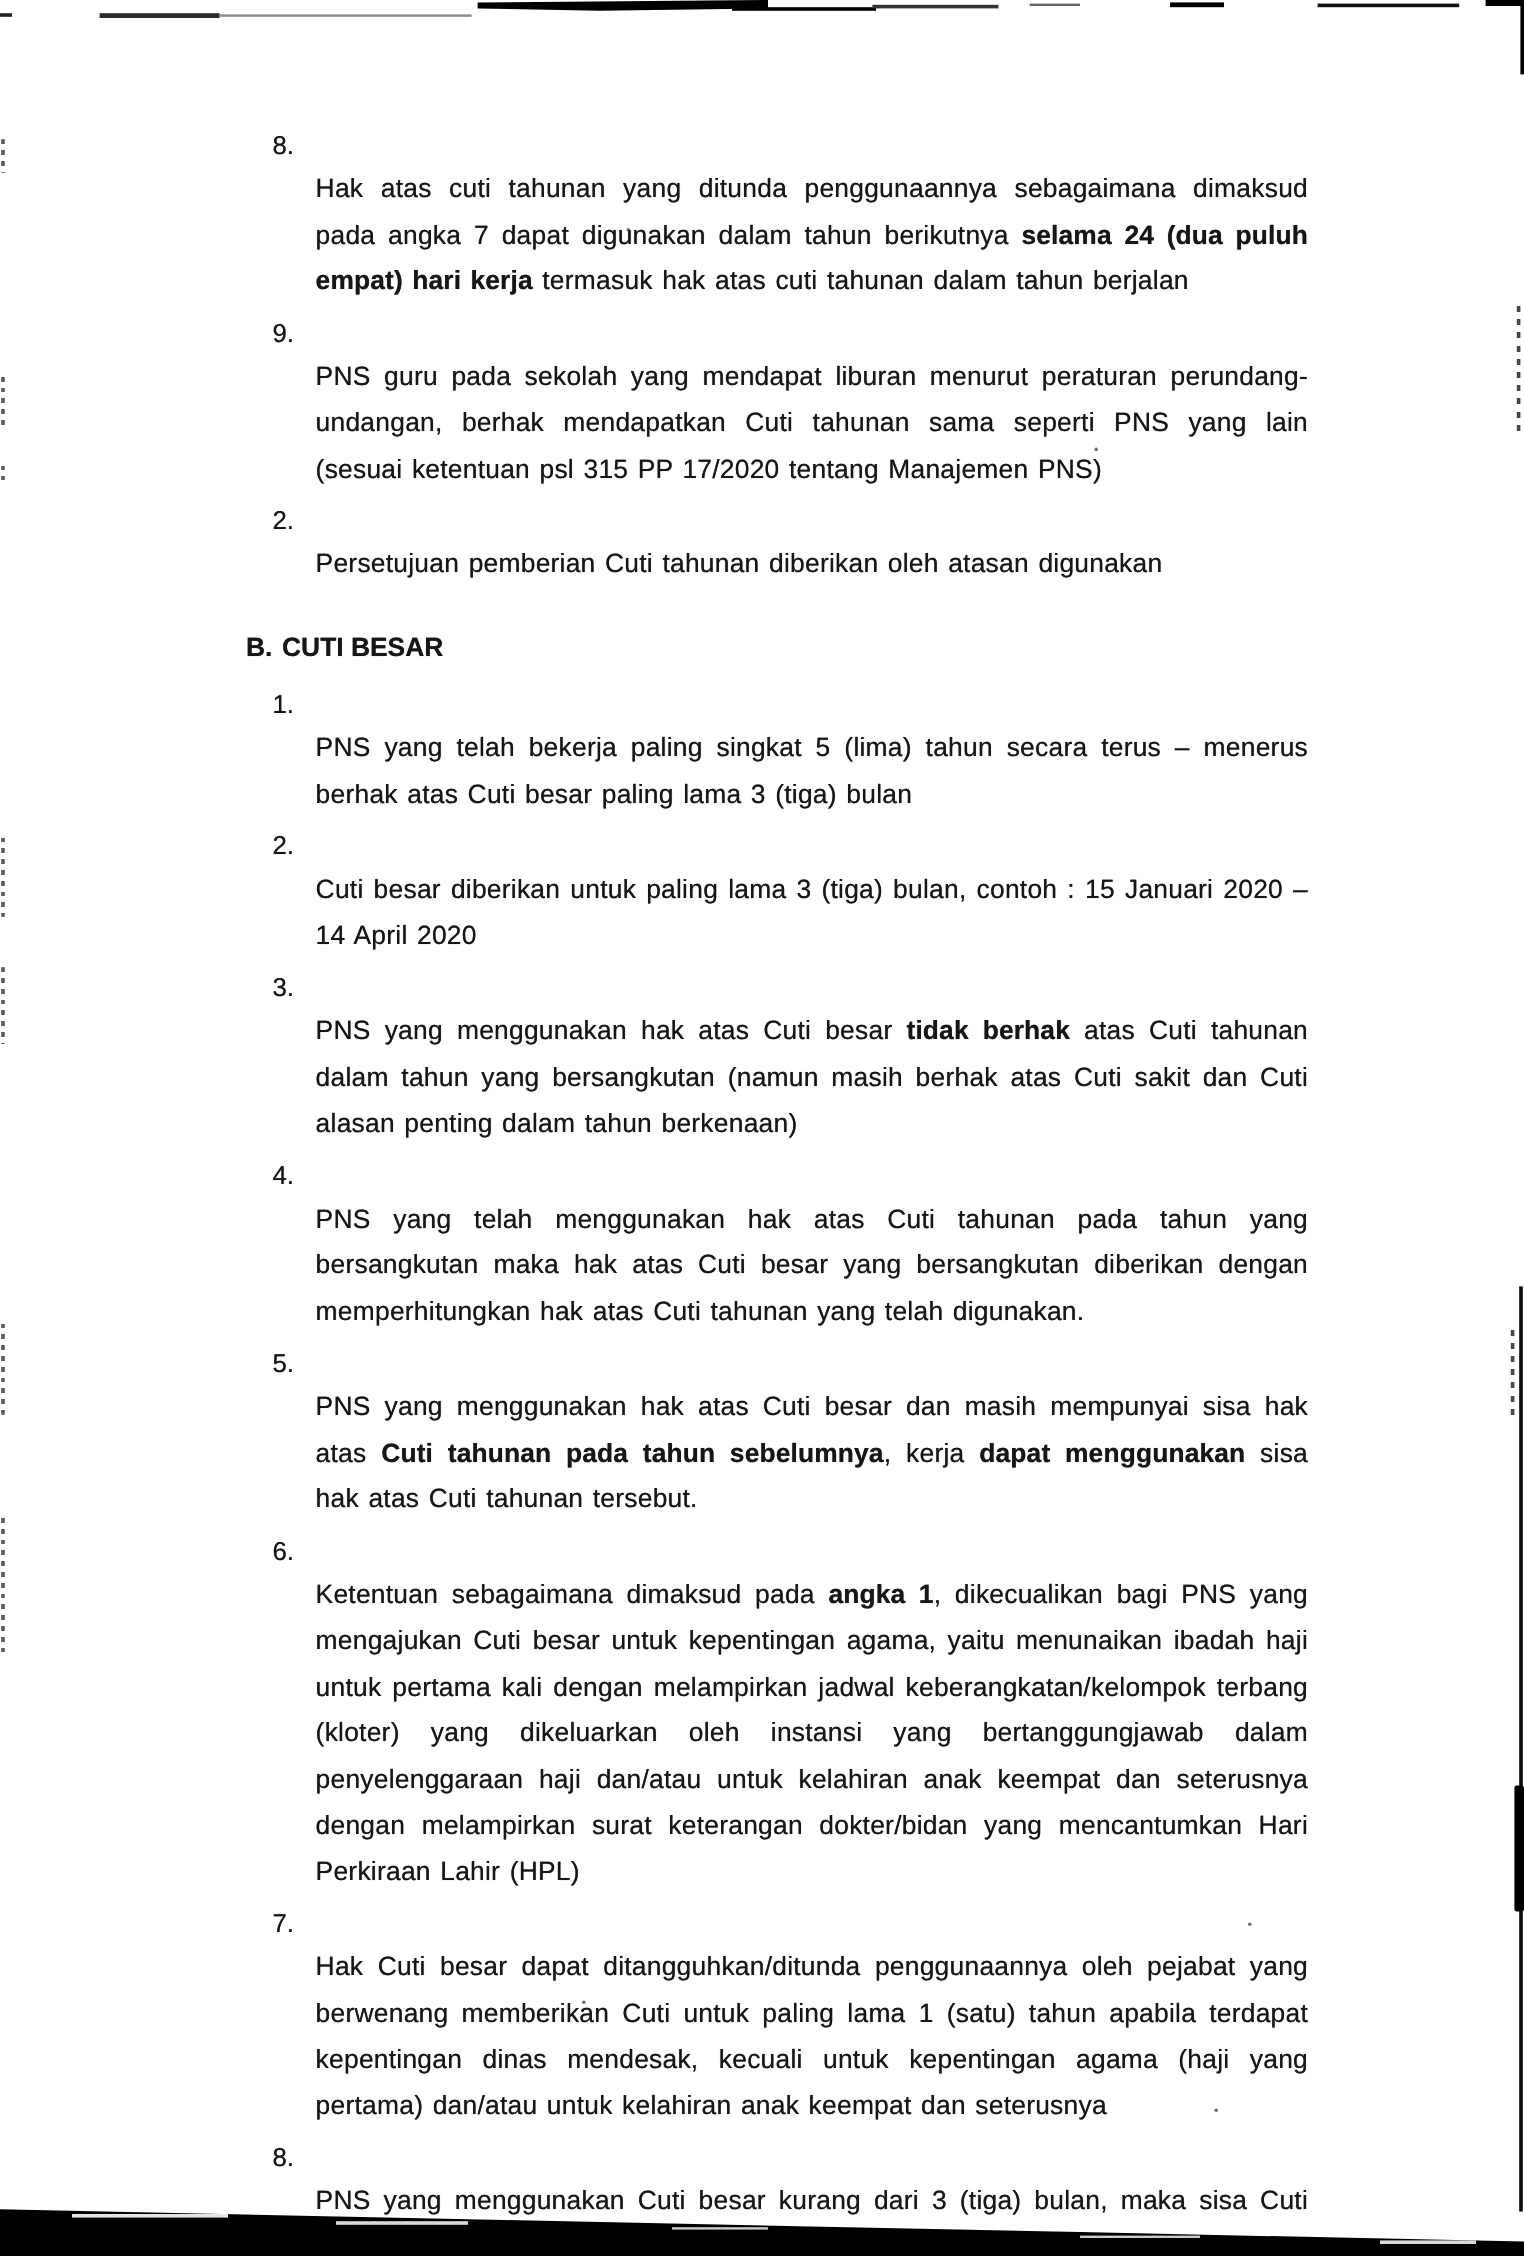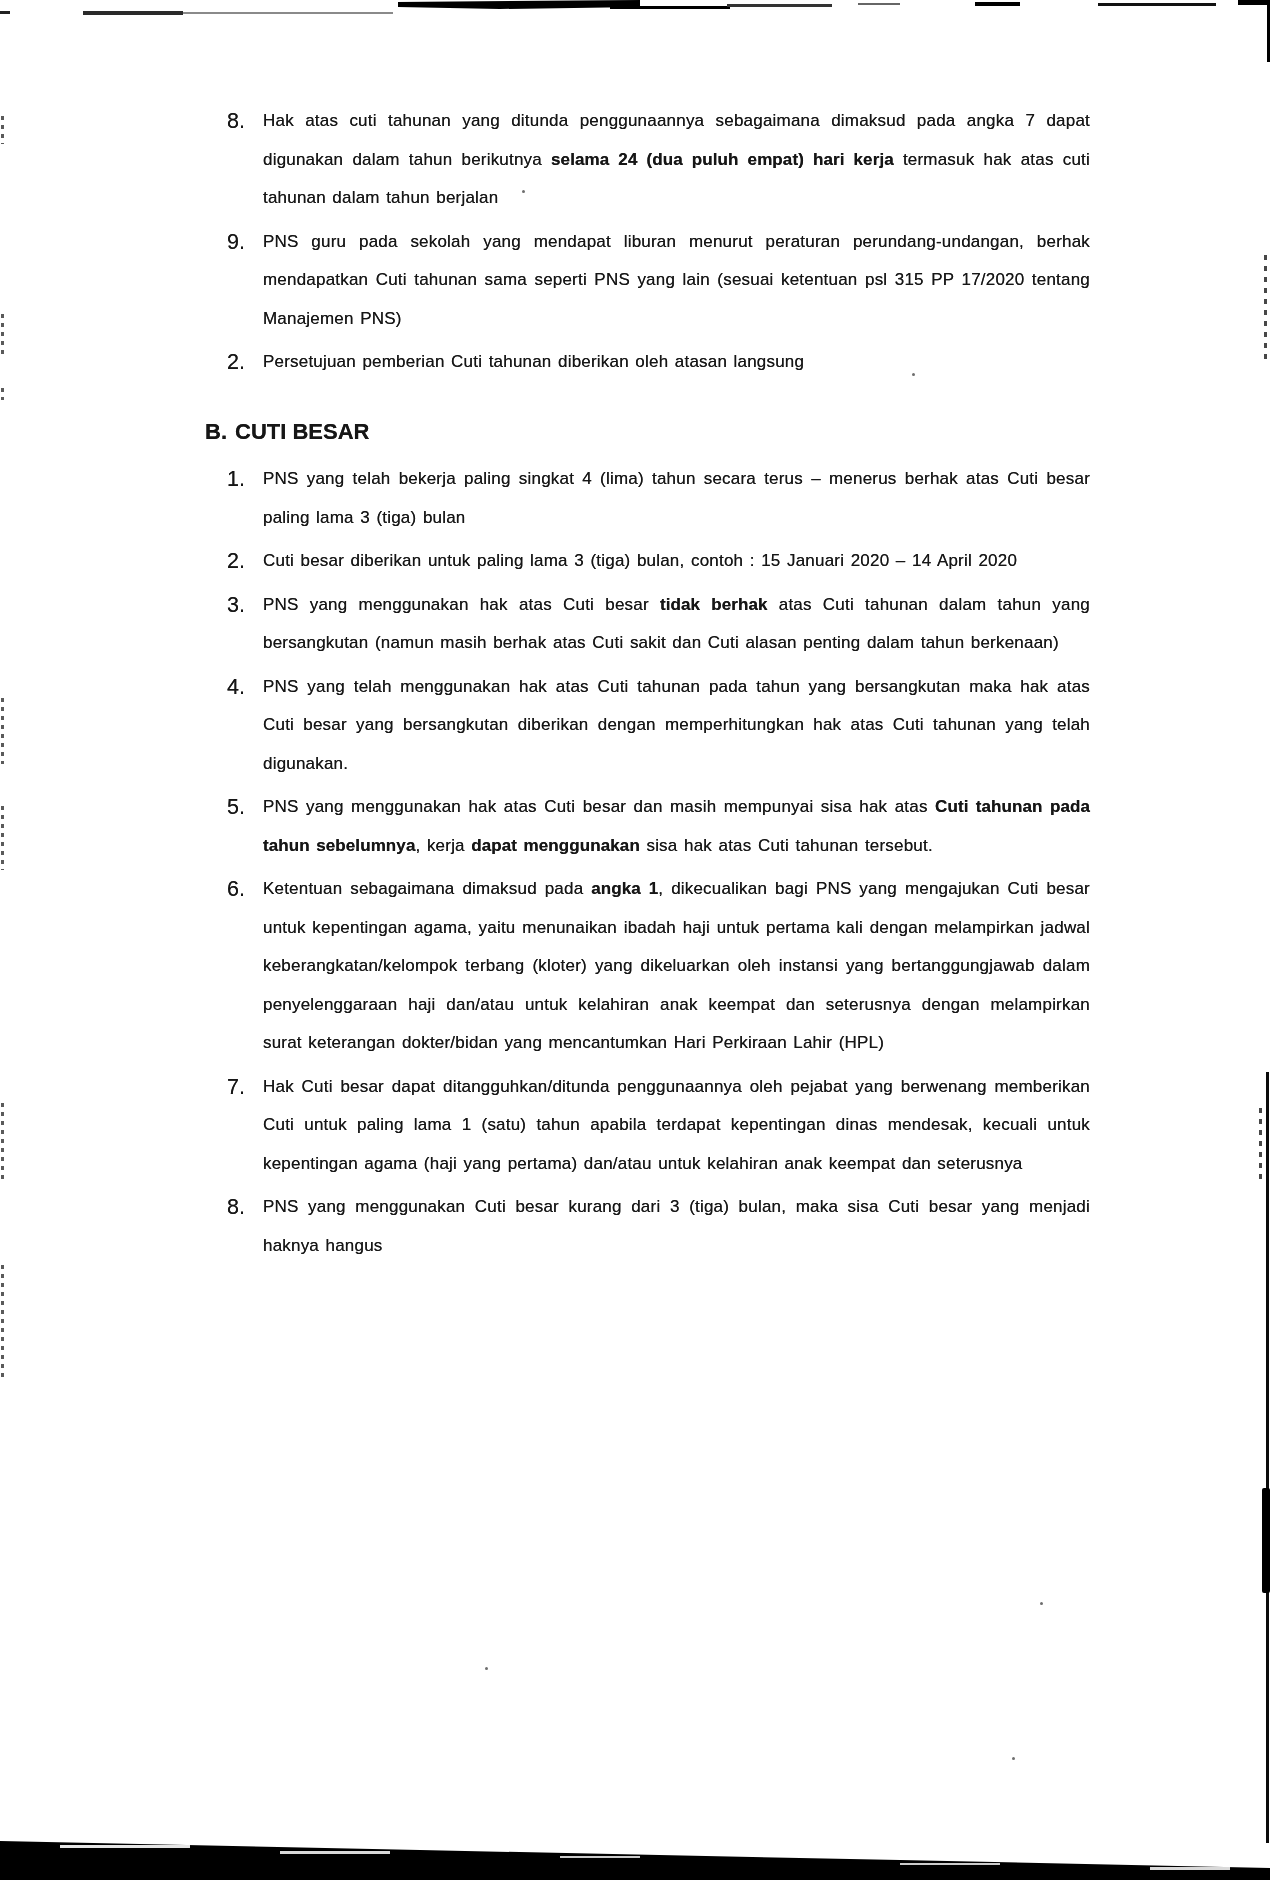--- a/index.html
+++ b/index.html
@@ -18,24 +18,25 @@
   }
   .doc-list{list-style:none;margin:0;padding:0;}
   .doc-item{display:flex;margin-bottom:5px;}
   .num{
     flex:0 0 36px;
     font-size:21.5px;line-height:38.5px;
     text-shadow:0 0 .6px rgba(0,0,0,.75);
   }
   .body{
     flex:1;
-    font-size:17px;line-height:38.5px;
+    font-size:22px;line-height:38.5px;
     text-align:justify;
     letter-spacing:.2px;word-spacing:1.6px;
     text-shadow:0 0 .6px rgba(0,0,0,.75);
+    margin-top:36px;
   }
   .body b{font-weight:bold;letter-spacing:.1px;}
   .heading{
     margin:31px 0 9px -22px;
     font-weight:bold;
     font-size:22px;line-height:38.5px;
     text-shadow:0 0 .6px rgba(0,0,0,.8);
   }
   .h-label{display:inline-block;width:30px;}
   
@@ -93,32 +94,32 @@
         <li class="doc-item">
           <span class="num">8.</span>
           <span class="body"><span>Hak atas cuti tahunan yang ditunda penggunaannya sebagaimana dimaksud pada angka 7 dapat digunakan dalam tahun berikutnya </span><b>selama 24 (dua puluh empat) hari kerja</b><span> termasuk hak atas cuti tahunan dalam tahun berjalan</span></span>
         </li>
         <li class="doc-item">
           <span class="num">9.</span>
           <span class="body"><span>PNS guru pada sekolah yang mendapat liburan menurut peraturan perundang-undangan, berhak mendapatkan Cuti tahunan sama seperti PNS yang lain (sesuai ketentuan psl 315 PP 17/2020 tentang Manajemen PNS)</span></span>
         </li>
         <li class="doc-item">
           <span class="num">2.</span>
-          <span class="body"><span>Persetujuan pemberian Cuti tahunan diberikan oleh atasan langsung</span></span>
+          <span class="body"><span>Persetujuan pemberian Cuti tahunan diberikan oleh atasan digunakan</span></span>
         </li>
       </ol>
 
     <div class="heading">
       <span class="h-label">B.</span><span class="h-title">CUTI BESAR</span>
     </div>
 
     <ol class="doc-list">
         <li class="doc-item">
           <span class="num">1.</span>
-          <span class="body"><span>PNS yang telah bekerja paling singkat 4 (lima) tahun secara terus – menerus berhak atas Cuti besar paling lama 3 (tiga) bulan</span></span>
+          <span class="body"><span>PNS yang telah bekerja paling singkat 5 (lima) tahun secara terus – menerus berhak atas Cuti besar paling lama 3 (tiga) bulan</span></span>
         </li>
         <li class="doc-item">
           <span class="num">2.</span>
           <span class="body"><span>Cuti besar diberikan untuk paling lama 3 (tiga) bulan, contoh : 15 Januari 2020 – 14 April 2020</span></span>
         </li>
         <li class="doc-item">
           <span class="num">3.</span>
           <span class="body"><span>PNS yang menggunakan hak atas Cuti besar </span><b>tidak berhak</b><span> atas Cuti tahunan dalam tahun yang bersangkutan (namun masih berhak atas Cuti sakit dan Cuti alasan penting dalam tahun berkenaan)</span></span>
         </li>
         <li class="doc-item">

